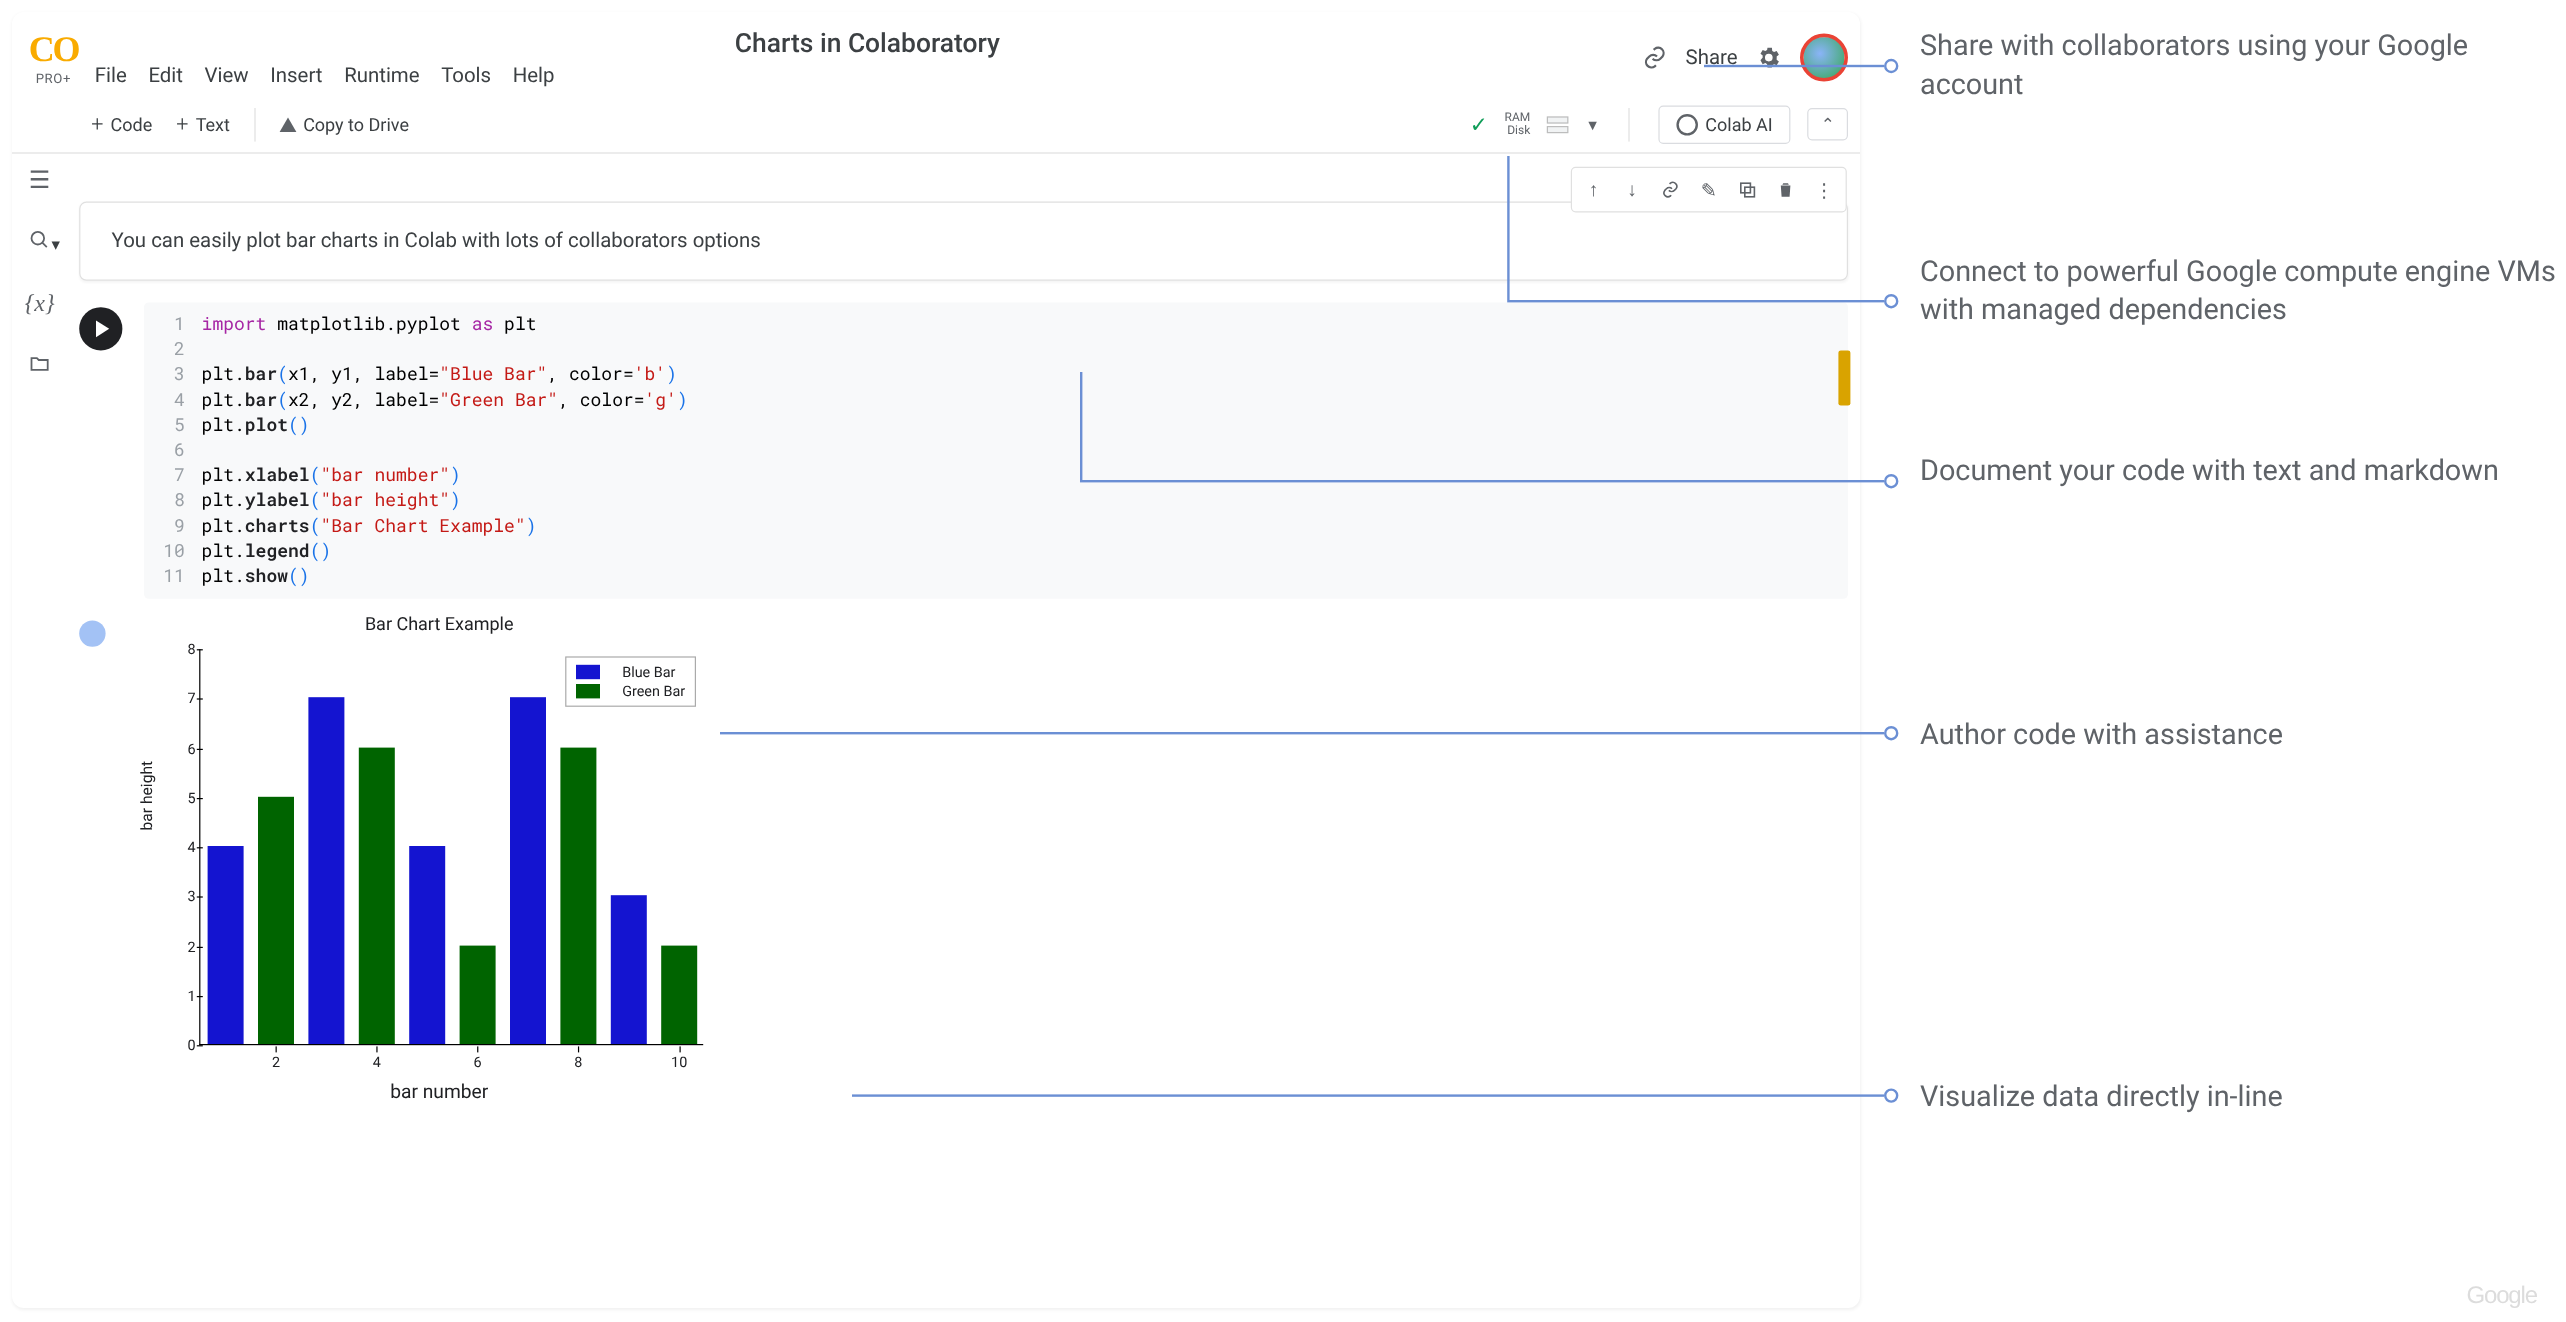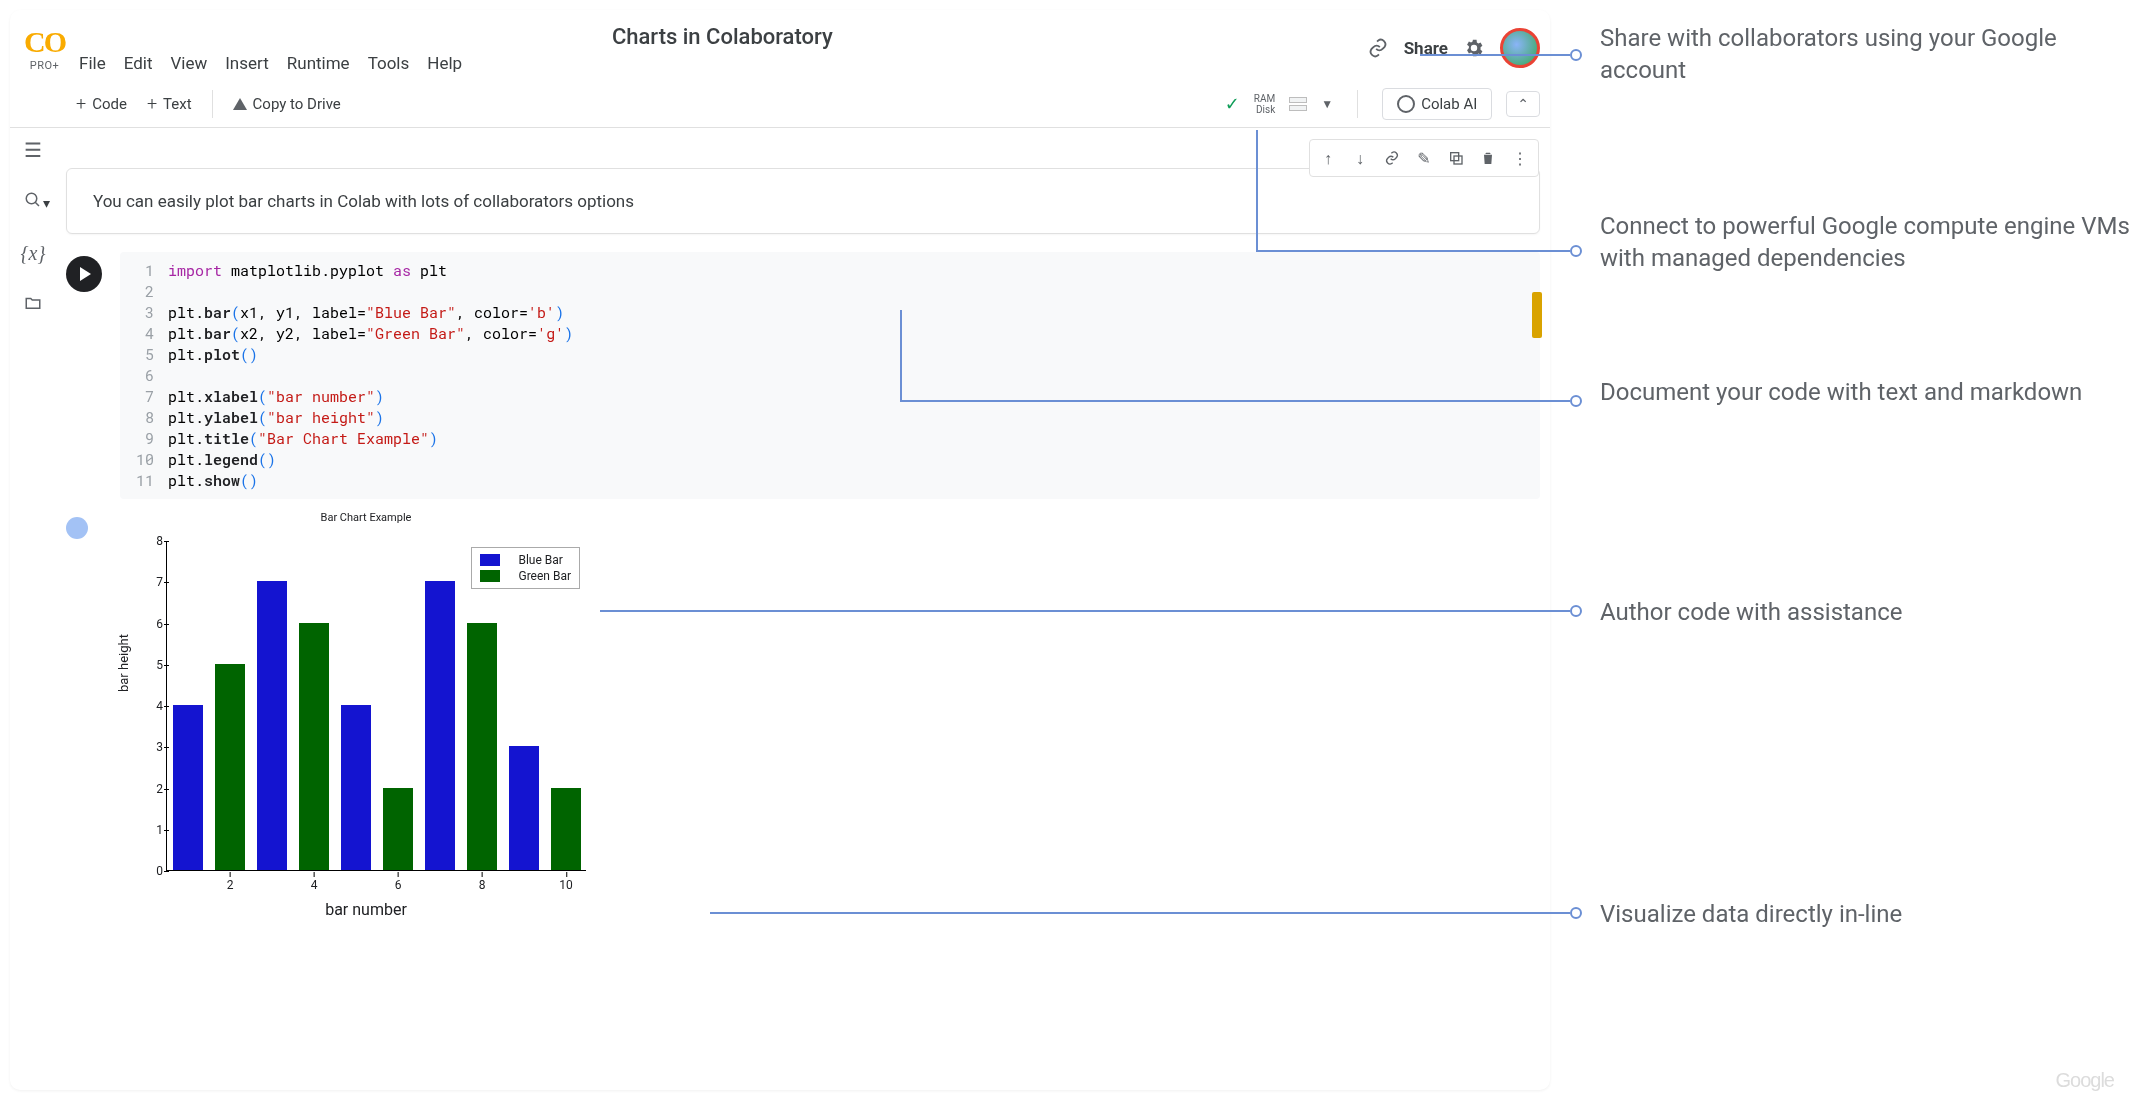--- a/index.html
+++ b/index.html
@@ -35,21 +35,21 @@
   color: #f9ab00;
   letter-spacing: -2px;
 }
 .logo-pro { font-size: 11px; color:#5f6368; letter-spacing:0.5px;}
 .title-menu { display:flex; flex-direction:column; flex:1;}
 .doc-title { font-size:22px; color:#3c4043; font-weight:500; margin-bottom:4px;text-align:center;}
 .menu-bar { display:flex; gap:18px; color:#3c4043; font-size:17px;}
 .menu-bar span { cursor:pointer;}
 .header-right { display:flex; align-items:center; gap:14px; margin-left:auto;}
 .hr-icon { width:24px; height:24px; display:flex; align-items:center; justify-content:center; color:#5f6368; cursor:pointer; font-size:18px;}
-.share-label { font-size:17px; color:#3c4043;font-weight:bold;}
+.share-label { font-size:17px; color:#3c4043;}
 .avatar {
   width:40px; height:40px; border-radius:50%;
   background: radial-gradient(circle at 40% 40%, #8ab4f8, #34a853);
   border: 3px solid #ea4335;
   position:relative;
 }
 
 .toolbar {
   display:flex; align-items:center;
   height:48px; padding: 0 10px 0 56px;
@@ -128,21 +128,21 @@
 .scroll-hint { position:absolute; right:-2px; top:40px; width:10px; height:46px; background:#d9a300; border-radius:2px;}
 
 .output-row { display:flex; align-items:flex-start; gap:18px;}
 .out-avatar {
   width:22px; height:22px; border-radius:50%; background:#a3c2f5; margin-top:6px;
 }
 .chart-box {
   width:520px; height:410px; background:#fff; position:relative;
   font-size:12px; color:#202124;
 }
-.chart-title { text-align:center; font-size:11px; margin-bottom:4px;}
+.chart-title { text-align:center; font-size:15px; margin-bottom:4px;}
 .plot-area {
   position:absolute; left:60px; top:30px; width:420px; height:330px;
   border-left:1px solid #000; border-bottom:1px solid #000;
 }
 .tick-y { position:absolute; left:-30px; width:26px; text-align:right; font-size:12px; transform:translateY(-50%);}
 .tick-y::after { content:''; position:absolute; right:-6px; top:50%; width:5px; height:1px; background:#000;}
 .tick-x { position:absolute; bottom:-22px; transform:translateX(-50%); font-size:12px;}
 .tick-x::before { content:''; position:absolute; left:50%; top:-6px; width:1px; height:5px; background:#000;}
 .bar { position:absolute; bottom:0; width:30px;}
 .legend {
@@ -323,21 +323,21 @@
           <div class="code-line">
             <span class="ln">7</span>
             <span>plt.<span class="kw-fn">xlabel</span><span class="kw-paren">(</span><span class="kw-str">"bar number"</span><span class="kw-paren">)</span></span>
           </div>
           <div class="code-line">
             <span class="ln">8</span>
             <span>plt.<span class="kw-fn">ylabel</span><span class="kw-paren">(</span><span class="kw-str">"bar height"</span><span class="kw-paren">)</span></span>
           </div>
           <div class="code-line">
             <span class="ln">9</span>
-            <span>plt.<span class="kw-fn">title</span><span class="kw-paren">(</span><span class="kw-str">"Bar Chart Example"</span><span class="kw-paren">)</span></span>
+            <span>plt.<span class="kw-fn">charts</span><span class="kw-paren">(</span><span class="kw-str">"Bar Chart Example"</span><span class="kw-paren">)</span></span>
           </div>
           <div class="code-line">
             <span class="ln">10</span>
             <span>plt.<span class="kw-fn">legend</span><span class="kw-paren">()</span></span>
           </div>
           <div class="code-line">
             <span class="ln">11</span>
             <span>plt.<span class="kw-fn">show</span><span class="kw-paren">()</span></span>
           </div>
         </div>

